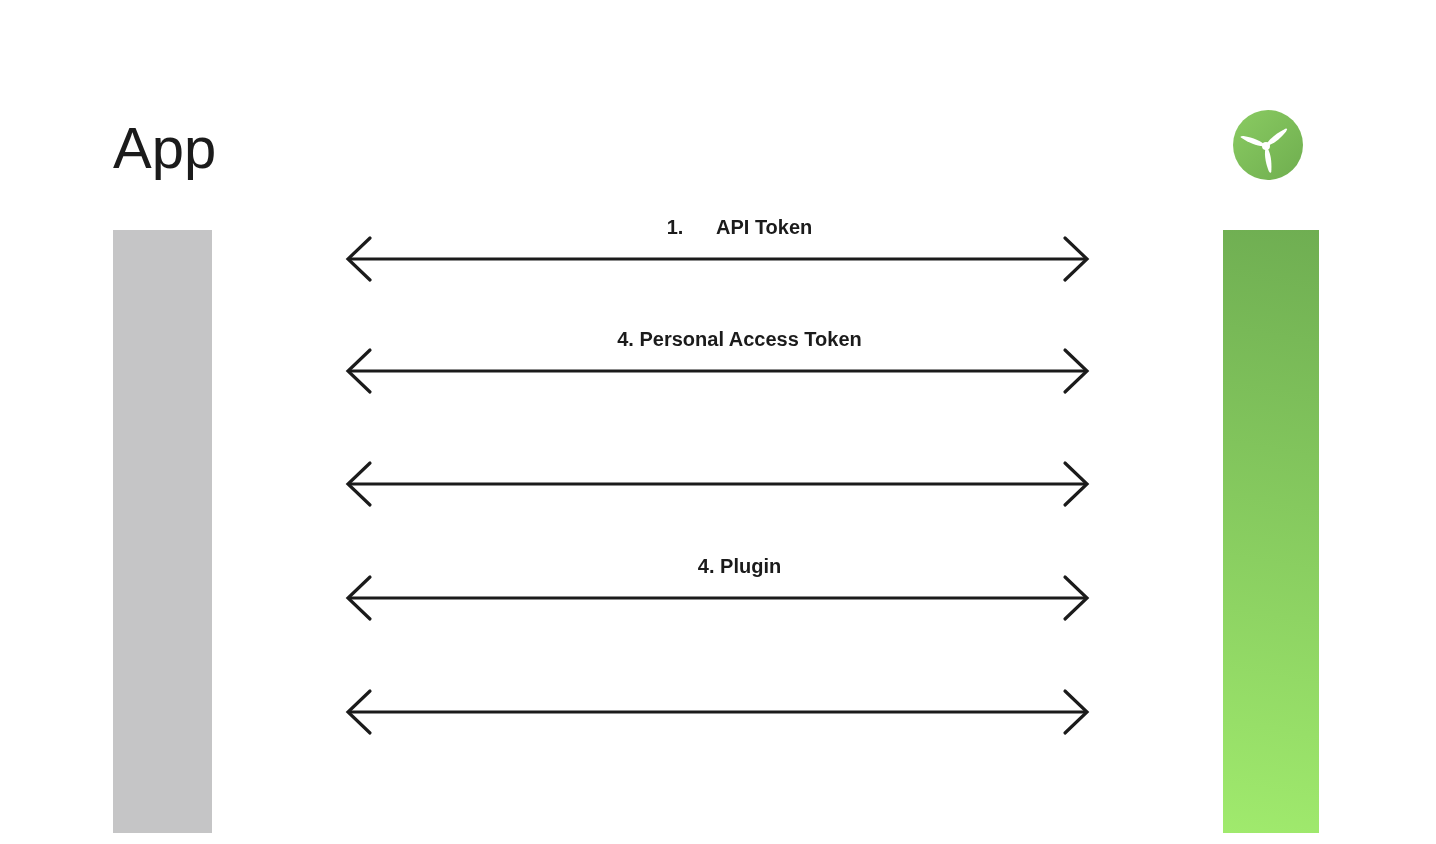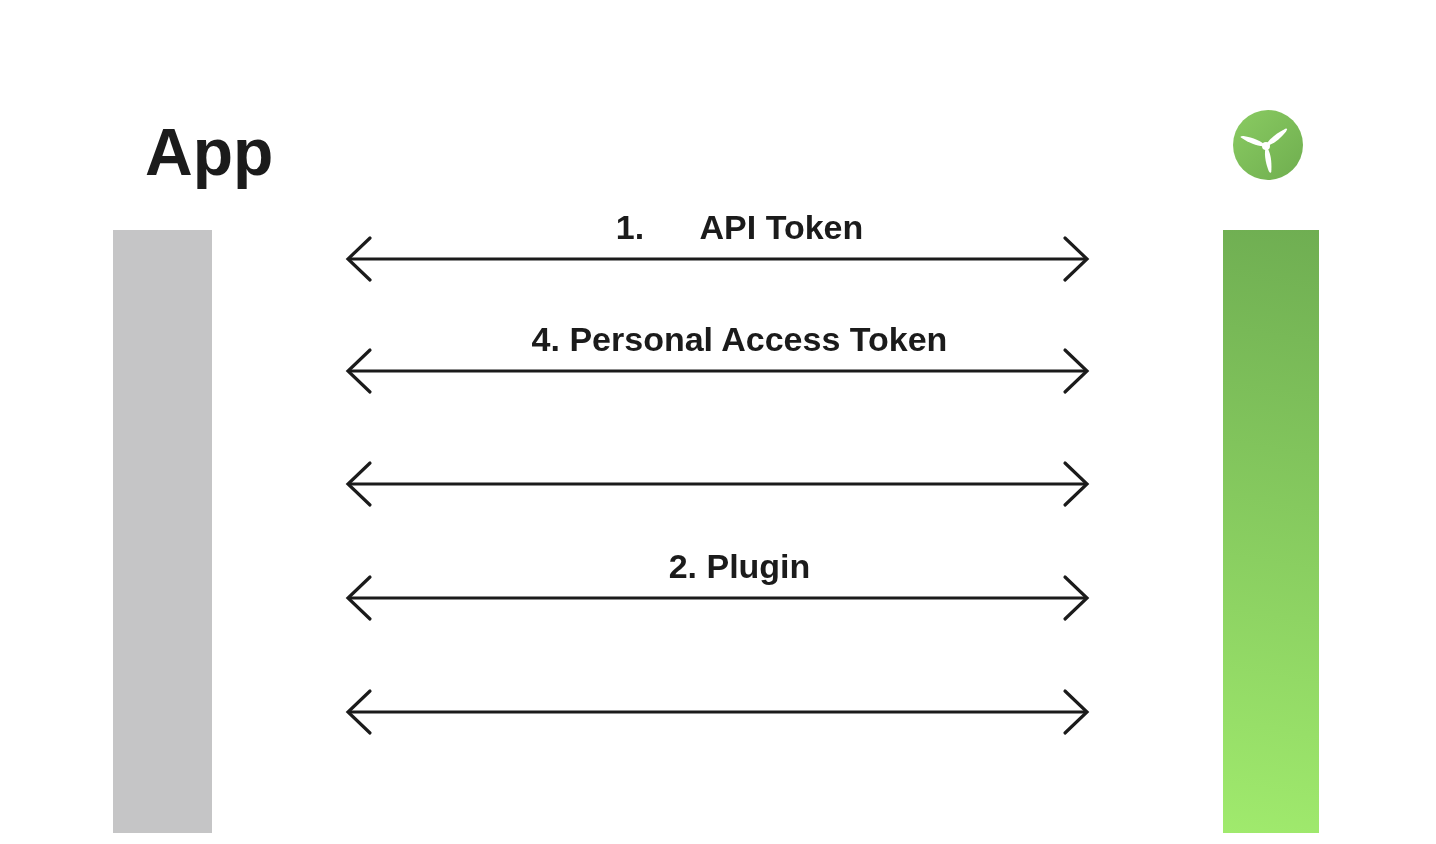--- a/index.html
+++ b/index.html
@@ -12,26 +12,25 @@
     width: 1436px;
     height: 844px;
     background: var(--bg, #ffffff);
     font-family: "Liberation Sans", sans-serif;
     overflow: hidden;
   }
   .app-title {
     position: absolute;
     left: 113px;
     top: 116px;
-    font-size: 66px;
-    font-weight: 700;
+    font-size: 58px;
+    font-weight: 400;
     letter-spacing: 0px;
     color: var(--text, #1b1b1b);
     line-height: 1.1;
-    margin-left: 32px;
   }
   .logo {
     position: absolute;
     left: 1233px;
     top: 110px;
     width: 70px;
     height: 70px;
   }
   .bar-left {
     position: absolute;
@@ -55,21 +54,21 @@
     width: 745px;
     height: 52px;
   }
   .connection .label {
     position: absolute;
     left: 0;
     right: 0;
     bottom: 44px;
     text-align: center;
     transform: translateX(22px);
-    font-size: 34px;
+    font-size: 20px;
     font-weight: 700;
     line-height: 28px;
     color: var(--text, #1b1b1b);
     white-space: pre;
   }
   .connection svg {
     display: block;
     width: 745px;
     height: 52px;
     color: var(--arrow, #1b1b1b);
@@ -130,21 +129,21 @@
 
   <div class="connection" style="top:458px">
     <svg viewBox="0 0 745 52">
       <line x1="3" y1="26" x2="742" y2="26" stroke="currentColor" stroke-width="3.2"></line>
       <polyline points="25,5 3,26 25,47" fill="none" stroke="currentColor" stroke-width="3.2" stroke-linecap="round"></polyline>
       <polyline points="720,5 742,26 720,47" fill="none" stroke="currentColor" stroke-width="3.2" stroke-linecap="round"></polyline>
     </svg>
   </div>
 
   <div class="connection" style="top:572px">
-    <div class="label">2. Plugin</div>
+    <div class="label">4. Plugin</div>
     <svg viewBox="0 0 745 52">
       <line x1="3" y1="26" x2="742" y2="26" stroke="currentColor" stroke-width="3.2"></line>
       <polyline points="25,5 3,26 25,47" fill="none" stroke="currentColor" stroke-width="3.2" stroke-linecap="round"></polyline>
       <polyline points="720,5 742,26 720,47" fill="none" stroke="currentColor" stroke-width="3.2" stroke-linecap="round"></polyline>
     </svg>
   </div>
 
   <div class="connection" style="top:686px">
     <svg viewBox="0 0 745 52">
       <line x1="3" y1="26" x2="742" y2="26" stroke="currentColor" stroke-width="3.2"></line>

